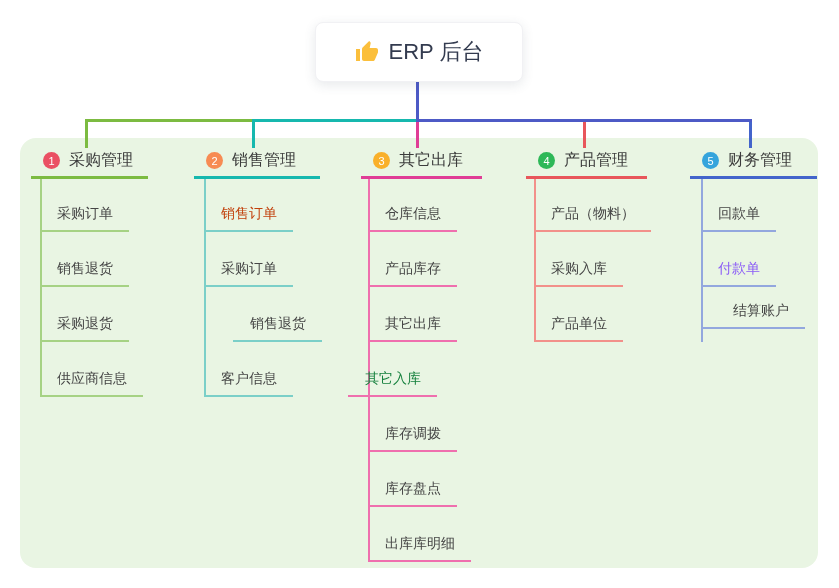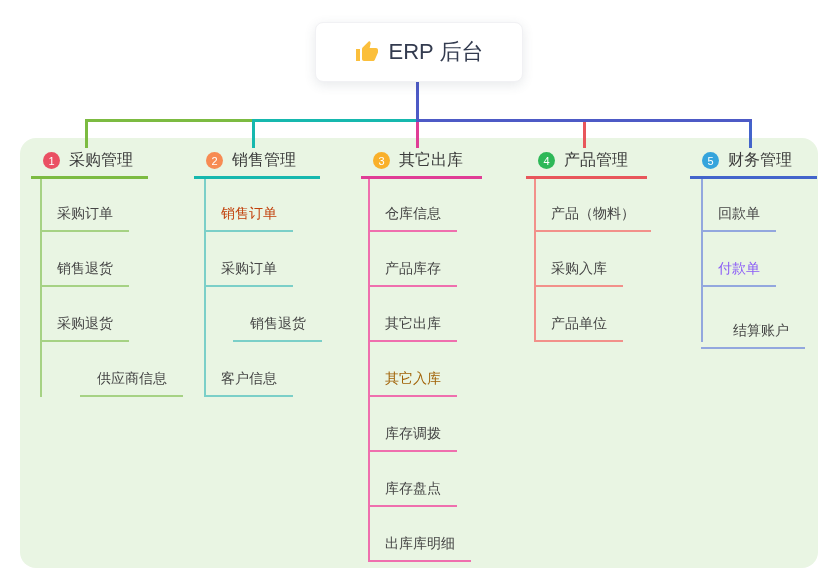--- a/index.html
+++ b/index.html
@@ -69,52 +69,52 @@
     </div>
   <div id="branches">
       <div class="branch-header" style="left: 31px; width: 117px; border-bottom-color: rgb(124, 187, 65); color: rgb(59, 59, 59);">
         <span class="badge" style="background: rgb(234, 80, 99);">1</span>
         <span>采购管理</span>
       </div>
       <div class="vline" style="left: 40px; background: rgb(166, 210, 132); height: 218px;"></div>
       <div class="child-row" style="left: 40px; top: 205px; border-bottom-color: rgb(166, 210, 132); color: rgb(69, 69, 69);">采购订单</div>
       <div class="child-row" style="left: 40px; top: 260px; border-bottom-color: rgb(166, 210, 132); color: rgb(69, 69, 69);">销售退货</div>
       <div class="child-row" style="left: 40px; top: 315px; border-bottom-color: rgb(166, 210, 132); color: rgb(69, 69, 69);">采购退货</div>
-      <div class="child-row" style="left: 40px; top: 370px; border-bottom-color: rgb(166, 210, 132); color: rgb(69, 69, 69); margin-left: 40px;">供应商信息</div>
+      <div class="child-row" style="left: 40px; top: 370px; border-bottom-color: rgb(166, 210, 132); color: rgb(69, 69, 69);">供应商信息</div>
       <div class="branch-header" style="left: 194px; width: 126px; border-bottom-color: rgb(22, 184, 174); color: rgb(59, 59, 59);">
         <span class="badge" style="background: rgb(247, 139, 83);">2</span>
         <span>销售管理</span>
       </div>
       <div class="vline" style="left: 204px; background: rgb(123, 207, 200); height: 218px;"></div>
       <div class="child-row" style="left: 204px; top: 205px; border-bottom-color: rgb(123, 207, 200); color: #c2410c;">销售订单</div>
       <div class="child-row" style="left: 204px; top: 260px; border-bottom-color: rgb(123, 207, 200); color: rgb(69, 69, 69);">采购订单</div>
       <div class="child-row" style="left: 204px; top: 315px; border-bottom-color: rgb(123, 207, 200); color: rgb(69, 69, 69); margin-left: 29px;">销售退货</div>
       <div class="child-row" style="left: 204px; top: 370px; border-bottom-color: rgb(123, 207, 200); color: rgb(69, 69, 69);">客户信息</div>
       <div class="branch-header" style="left: 361px; width: 121px; border-bottom-color: rgb(224, 61, 150); color: rgb(59, 59, 59);">
         <span class="badge" style="background: rgb(249, 176, 42);">3</span>
         <span>其它出库</span>
       </div>
       <div class="vline" style="left: 368px; background: rgb(239, 111, 174); height: 383px;"></div>
       <div class="child-row" style="left: 368px; top: 205px; border-bottom-color: rgb(239, 111, 174); color: rgb(69, 69, 69);">仓库信息</div>
       <div class="child-row" style="left: 368px; top: 260px; border-bottom-color: rgb(239, 111, 174); color: rgb(69, 69, 69);">产品库存</div>
       <div class="child-row" style="left: 368px; top: 315px; border-bottom-color: rgb(239, 111, 174); color: rgb(69, 69, 69);">其它出库</div>
-      <div class="child-row" style="left: 368px; top: 370px; border-bottom-color: rgb(239, 111, 174); color: #a16207;">其它入库</div>
+      <div class="child-row" style="left: 348px; top: 370px; border-bottom-color: rgb(239, 111, 174); color: #15803d;">其它入库</div>
       <div class="child-row" style="left: 368px; top: 425px; border-bottom-color: rgb(239, 111, 174); color: rgb(69, 69, 69);">库存调拨</div>
       <div class="child-row" style="left: 368px; top: 480px; border-bottom-color: rgb(239, 111, 174); color: rgb(69, 69, 69);">库存盘点</div>
       <div class="child-row" style="left: 368px; top: 535px; border-bottom-color: rgb(239, 111, 174); color: rgb(69, 69, 69);">出库库明细</div>
       <div class="branch-header" style="left: 526px; width: 121px; border-bottom-color: rgb(232, 86, 91); color: rgb(59, 59, 59);">
         <span class="badge" style="background: rgb(46, 184, 88);">4</span>
         <span>产品管理</span>
       </div>
       <div class="vline" style="left: 534px; background: rgb(242, 144, 138); height: 163px;"></div>
       <div class="child-row" style="left: 534px; top: 205px; border-bottom-color: rgb(242, 144, 138); color: rgb(69, 69, 69); text-align: right;">产品（物料）</div>
       <div class="child-row" style="left: 534px; top: 260px; border-bottom-color: rgb(242, 144, 138); color: rgb(69, 69, 69);">采购入库</div>
       <div class="child-row" style="left: 534px; top: 315px; border-bottom-color: rgb(242, 144, 138); color: rgb(69, 69, 69);">产品单位</div>
       <div class="branch-header" style="left: 690px; width: 127px; border-bottom-color: rgb(67, 100, 203); color: rgb(59, 59, 59);">
         <span class="badge" style="background: rgb(53, 164, 220);">5</span>
         <span>财务管理</span>
       </div>
       <div class="vline" style="left: 701px; background: rgb(147, 167, 222); height: 163px;"></div>
       <div class="child-row" style="left: 701px; top: 205px; border-bottom-color: rgb(147, 167, 222); color: rgb(69, 69, 69);">回款单</div>
       <div class="child-row" style="left: 701px; top: 260px; border-bottom-color: rgb(147, 167, 222); color: #8b5cf6;">付款单</div>
-      <div class="child-row" style="left: 701px; top: 322px; border-bottom-color: rgb(147, 167, 222); color: rgb(69, 69, 69); padding-left: 32px;">结算账户</div>
+      <div class="child-row" style="left: 701px; top: 302px; border-bottom-color: rgb(147, 167, 222); color: rgb(69, 69, 69); padding-left: 32px;">结算账户</div>
     </div>
 </div>
 
 </body></html>

